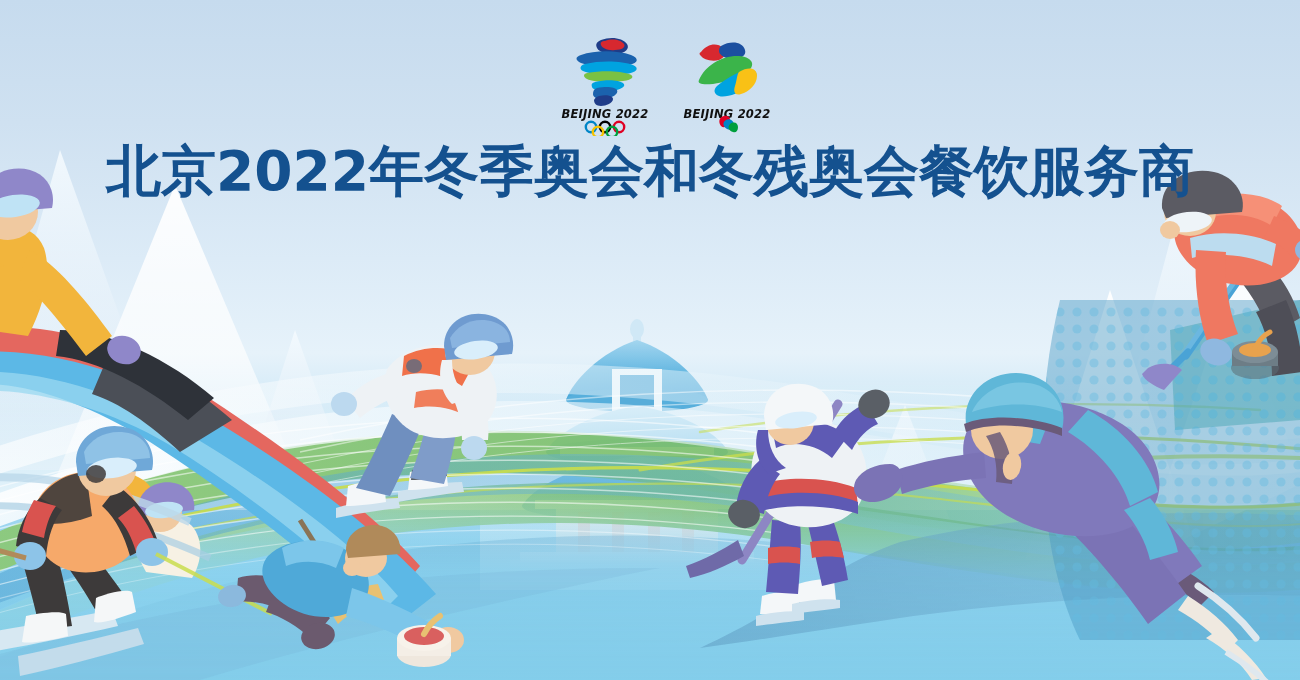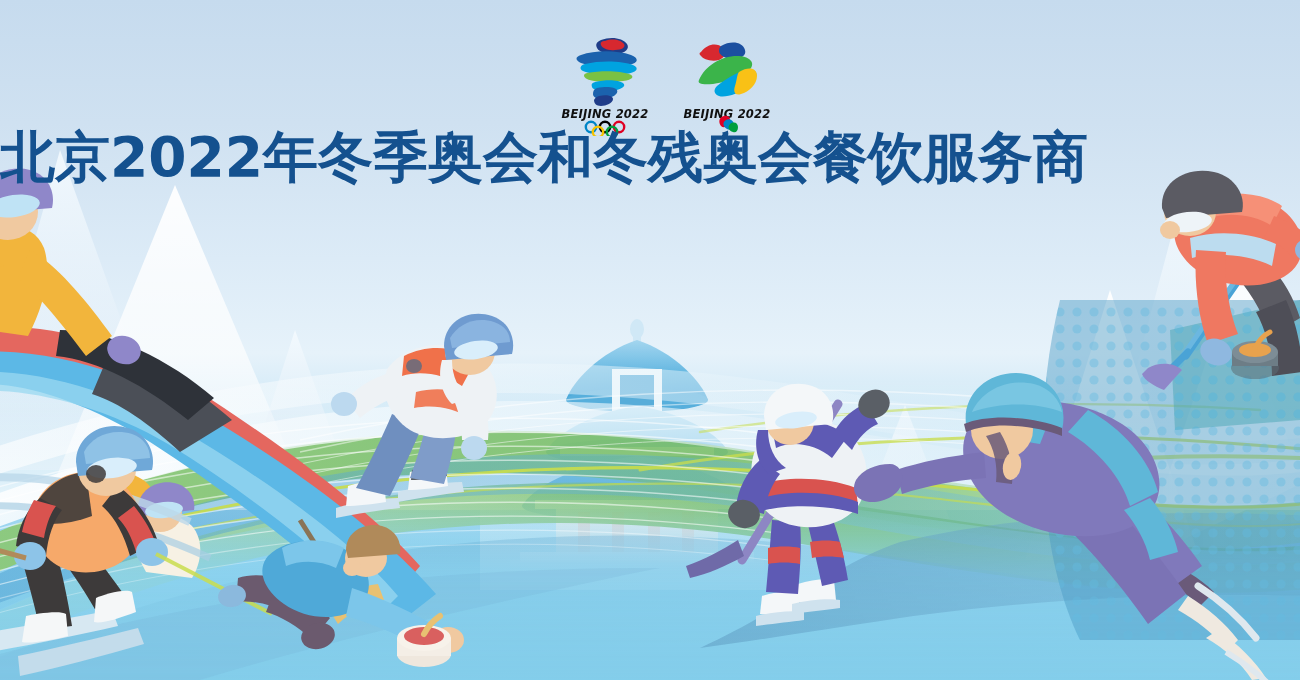--- a/index.html
+++ b/index.html
@@ -20,22 +20,22 @@
     position:absolute;left:0;top:28px;width:1300px;height:110px;
     display:flex;justify-content:center;align-items:flex-start;gap:22px;
     z-index:40;
     margin-left:16px;
   }
   .logo{width:100px;height:108px;}
   .logo svg{display:block;width:100px;height:108px;}
 
   
   .headline{
-    position:absolute;left:0;top:128px;width:1300px;
-    text-align:left;
+    position:absolute;left:0;top:142px;width:1300px;
+    text-align:center;
     z-index:45;
     font-family:"DejaVu Sans","Liberation Sans",sans-serif;
     font-weight:700;
     font-size:55px;
     line-height:1.06;
     letter-spacing:0px;
     color:#14518f;
     white-space:nowrap;
     -webkit-font-smoothing:antialiased;
   }

